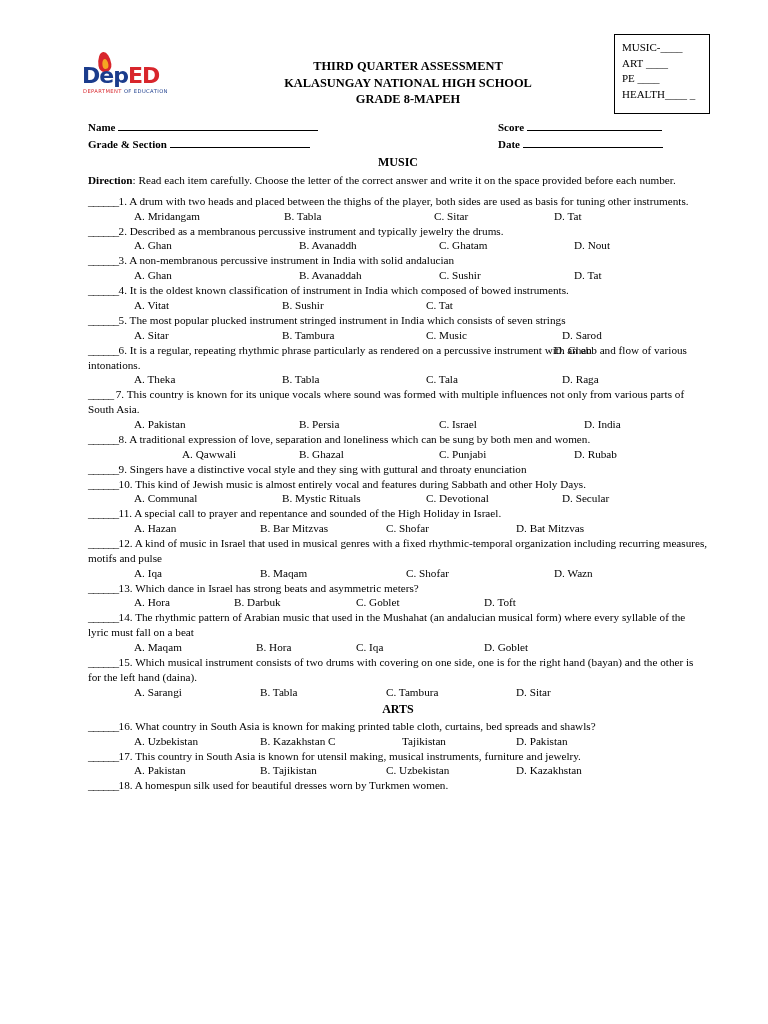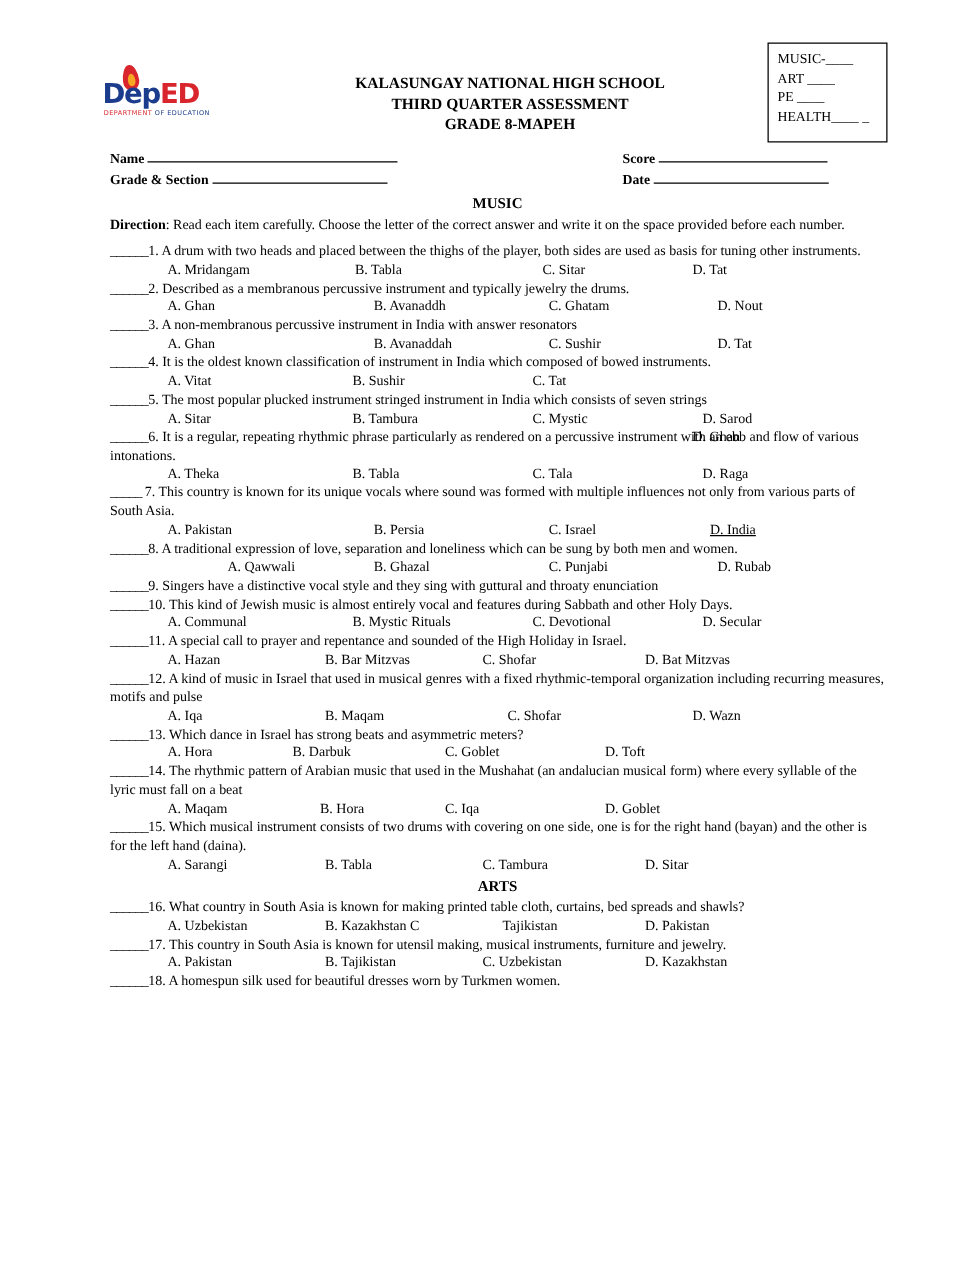--- a/index.html
+++ b/index.html
@@ -171,22 +171,22 @@
 
       <div class="logo">
         <div class="logo-mark">
           <div class="flame"></div>
           <div class="logo-text"><span class="dep">Dep</span><span class="ed">ED</span></div>
           <div class="logo-sub"><span class="red">DEPARTMENT</span> <span>OF EDUCATION</span></div>
         </div>
       </div>
 
       <div class="title-block">
+        <div>THIRD QUARTER ASSESSMENT</div>
         <div>KALASUNGAY NATIONAL HIGH SCHOOL</div>
-        <div>THIRD QUARTER ASSESSMENT</div>
         <div>GRADE 8-MAPEH</div>
       </div>
 
       <div class="code-box">
         <div>MUSIC-____</div>
         <div>ART     ____</div>
         <div>PE        ____</div>
         <div>HEALTH____ _</div>
       </div>
     </div>
@@ -227,21 +227,21 @@
         <div class="item">
           <div class="qline"><span class="blank">______</span><span>2.</span><span> Described as a membranous percussive instrument and typically jewelry the   drums.</span></div>
           <div class="choices">
             <span style="position: absolute; left: 46px;">A. Ghan</span>
             <span style="position: absolute; left: 211px;">B. Avanaddh</span>
             <span style="position: absolute; left: 351px;">C. Ghatam</span>
             <span style="position: absolute; left: 486px;">D. Nout</span>
           </div>
         </div>
         <div class="item">
-          <div class="qline"><span class="blank">______</span><span>3.</span><span> A non-membranous percussive instrument in India with answer resonators</span></div>
+          <div class="qline"><span class="blank">______</span><span>3.</span><span> A non-membranous percussive instrument in India with solid andalucian</span></div>
           <div class="choices">
             <span style="position: absolute; left: 46px;">A. Ghan</span>
             <span style="position: absolute; left: 211px;">B. Avanaddah</span>
             <span style="position: absolute; left: 351px;">C. Sushir</span>
             <span style="position: absolute; left: 486px;">D. Tat</span>
           </div>
         </div>
         <div class="item">
           <div class="qline"><span class="blank">______</span><span>4.</span><span> It is the oldest known classification of instrument in India which composed of bowed instruments.</span></div>
           <div class="choices">
@@ -249,40 +249,40 @@
             <span style="position: absolute; left: 194px;">B. Sushir</span>
             <span style="position: absolute; left: 338px;">C. Tat</span>
             <span style="position: absolute; left: 466px; margin-top: 45px;">D. Ghan</span>
           </div>
         </div>
         <div class="item">
           <div class="qline"><span class="blank">______</span><span>5.</span><span> The most popular plucked instrument stringed instrument in India which consists of seven strings</span></div>
           <div class="choices">
             <span style="position: absolute; left: 46px;">A.  Sitar</span>
             <span style="position: absolute; left: 194px;">B. Tambura</span>
-            <span style="position: absolute; left: 338px;">C. Mystic</span>
+            <span style="position: absolute; left: 338px;">C. Music</span>
             <span style="position: absolute; left: 474px;">D. Sarod</span>
           </div>
         </div>
         <div class="item">
           <div class="qline"><span class="blank">______</span><span>6.</span><span> It is a regular, repeating rhythmic phrase particularly as rendered on a    percussive instrument with an ebb and flow of various intonations.</span></div>
           <div class="choices">
             <span style="position: absolute; left: 46px;">A. Theka</span>
             <span style="position: absolute; left: 194px;">B. Tabla</span>
             <span style="position: absolute; left: 338px;">C. Tala</span>
             <span style="position: absolute; left: 474px;">D. Raga</span>
           </div>
         </div>
         <div class="item">
           <div class="qline"><span class="blank">_____ </span><span>7.</span><span> This country is known for its unique vocals where sound was formed with multiple influences not only from various parts of South Asia.</span></div>
           <div class="choices">
             <span style="position: absolute; left: 46px;">A. Pakistan</span>
             <span style="position: absolute; left: 211px;">B. Persia</span>
             <span style="position: absolute; left: 351px; text-align: right;">C. Israel</span>
-            <span style="position: absolute; left: 480px; text-decoration: underline;">D. India</span>
+            <span style="position: absolute; left: 496px;">D. India</span>
           </div>
         </div>
         <div class="item">
           <div class="qline"><span class="blank">______</span><span>8.</span><span> A traditional expression of love, separation and loneliness which can be sung
    by both men and women.</span></div>
           <div class="choices">
             <span style="position: absolute; left: 46px; margin-left: 48px;">A. Qawwali</span>
             <span style="position: absolute; left: 211px;">B. Ghazal</span>
             <span style="position: absolute; left: 351px;">C. Punjabi</span>
             <span style="position: absolute; left: 486px;">D. Rubab</span>

